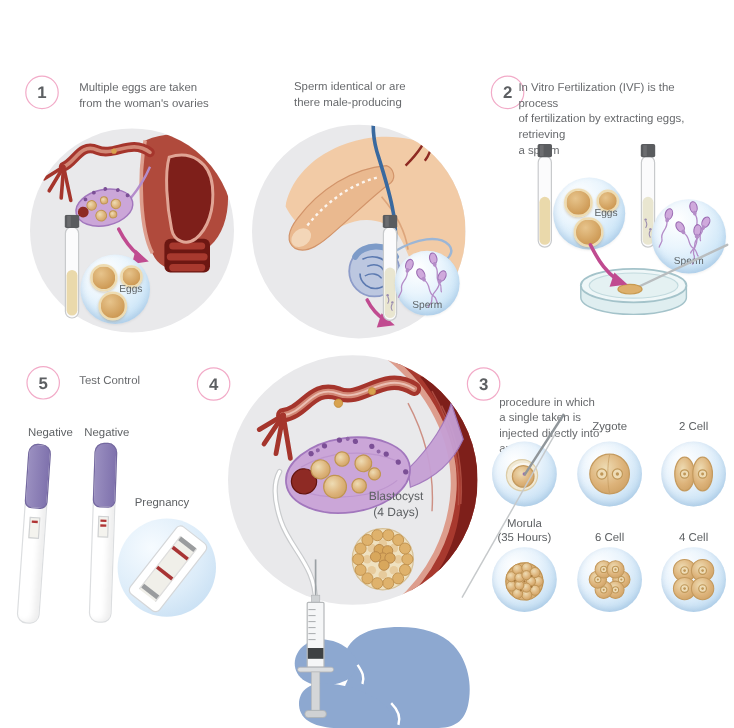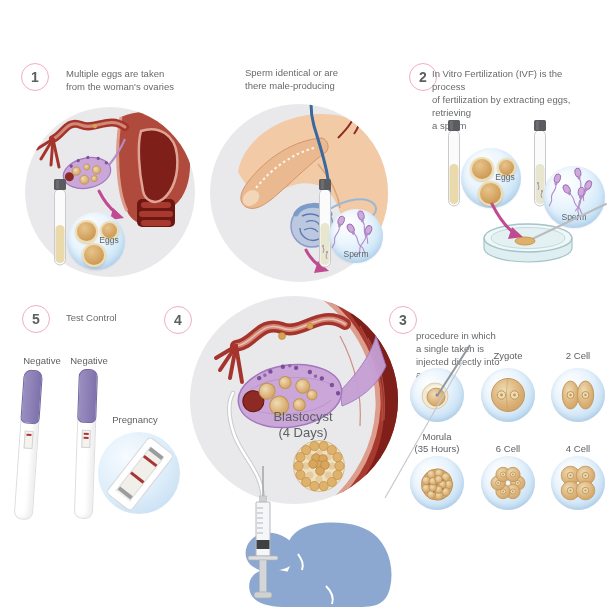--- a/index.html
+++ b/index.html
@@ -305,21 +305,21 @@
           <circle cx="78" cy="76" r="1.7" fill="#8f65a8"></circle>
             <circle cx="104" cy="70" r="1.7" fill="#8f65a8"></circle>
             <circle cx="128" cy="84" r="1.7" fill="#8f65a8"></circle>
         </g>
       </g>
       <path d="M73,208 C74,176 52,162 44,138 C38,120 38,106 43,97" stroke="#c9cbcd" stroke-width="4.5" fill="none" stroke-linecap="round"></path>
       <path d="M73,208 C74,176 52,162 44,138 C38,120 38,106 43,97" stroke="#ffffff" stroke-width="2.5" fill="none" stroke-linecap="round"></path>
     </svg>
   </div>
 
-  <div class="lbl" style="left:267px;top:409px;width:72px;font-size:13px">Blastocyst
+  <div class="lbl" style="left:294px;top:409px;width:72px;font-size:10px">Blastocyst
 (4 Days)</div>
 
   <svg class="abs" style="left:289px;top:436px" width="60" height="60" viewBox="0 0 60 60">
     <circle cx="30" cy="30" r="25.5" fill="#efe1c0" stroke="#d6c096"></circle>
     <g fill="#e6c896" opacity=".85">
       <circle cx="43" cy="30" r="3.6"></circle>
         <circle cx="39.2" cy="39.2" r="3.6"></circle>
         <circle cx="30" cy="43" r="3.6"></circle>
       <circle cx="20.8" cy="39.2" r="3.6"></circle>
         <circle cx="17" cy="30" r="3.6"></circle>

